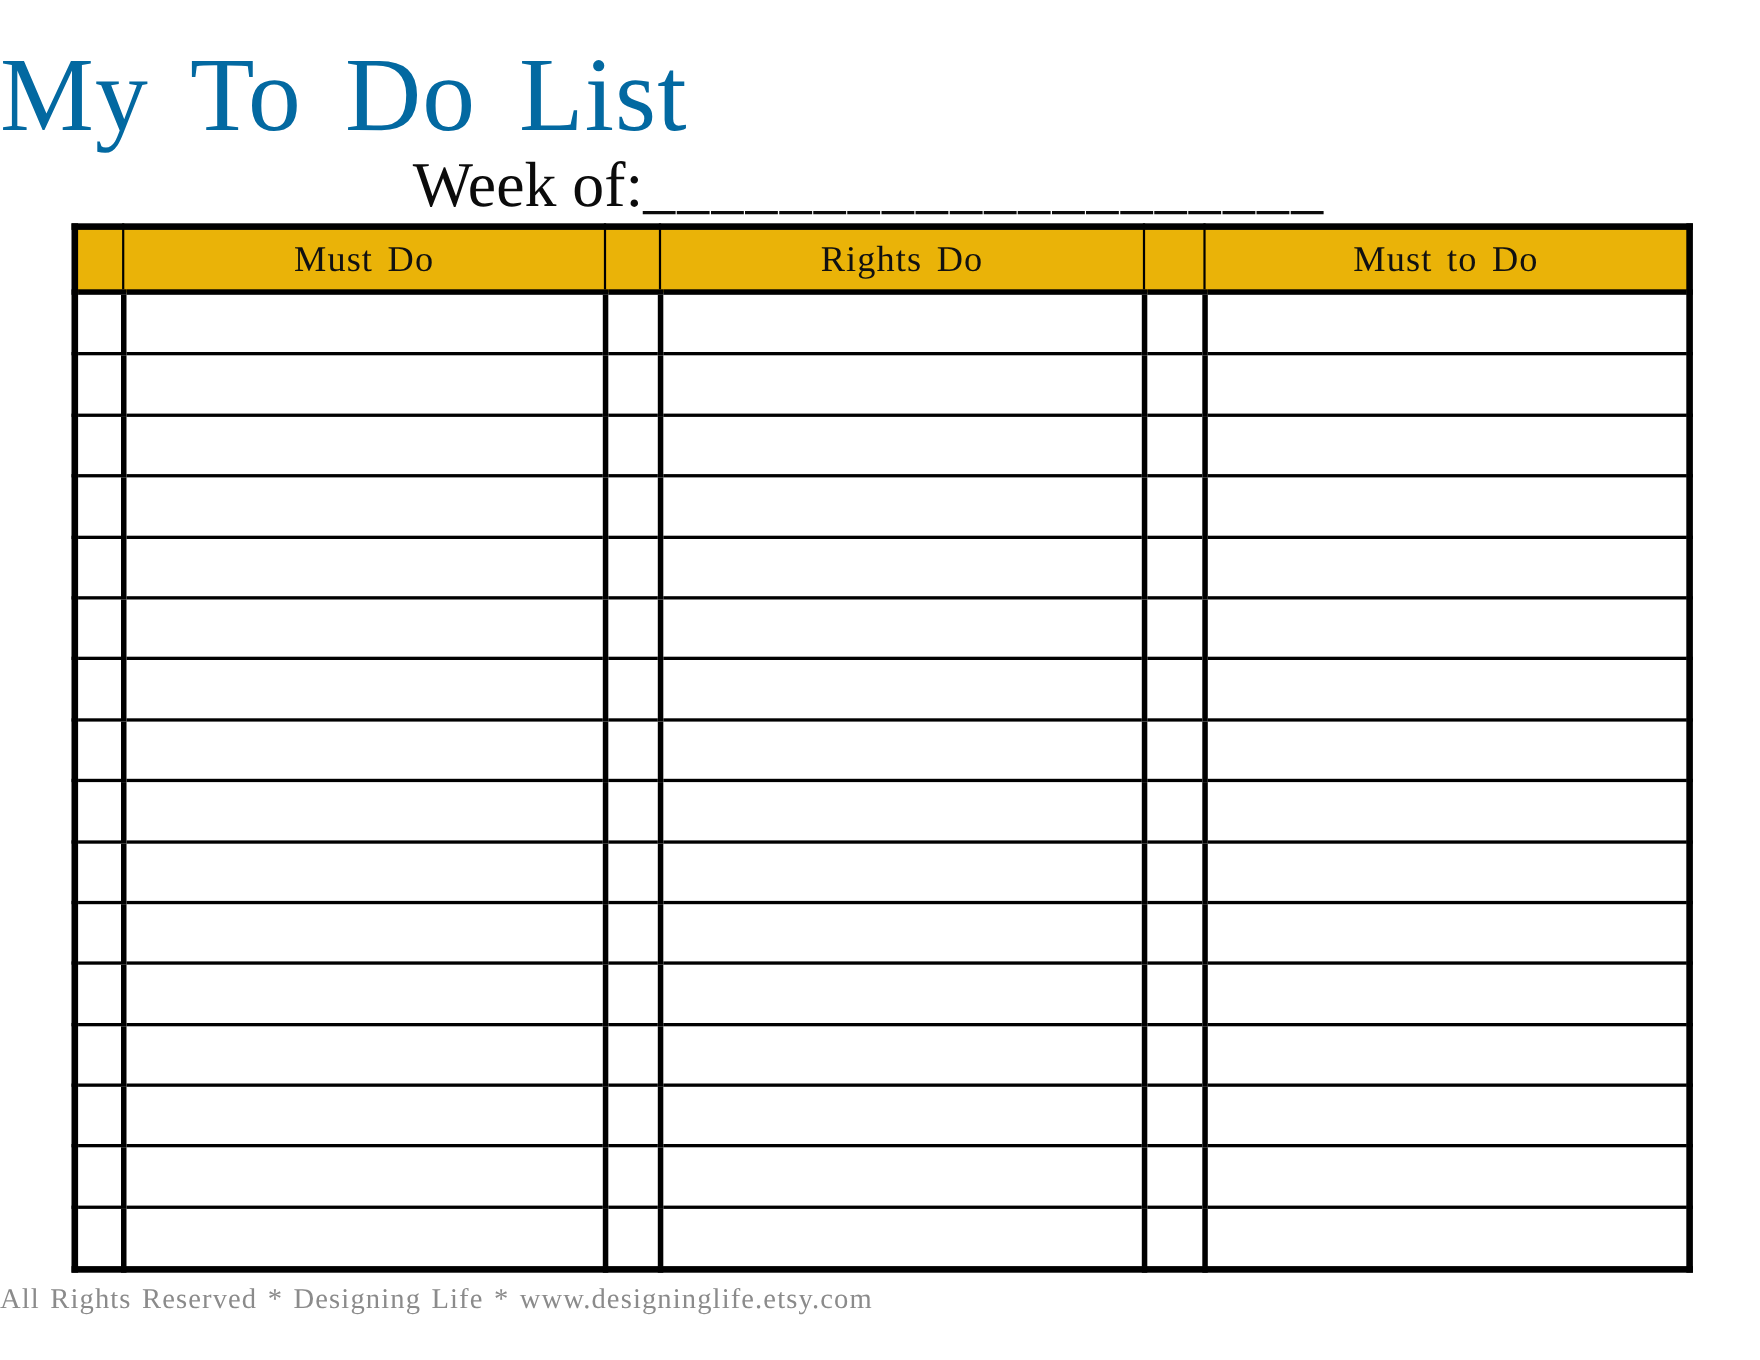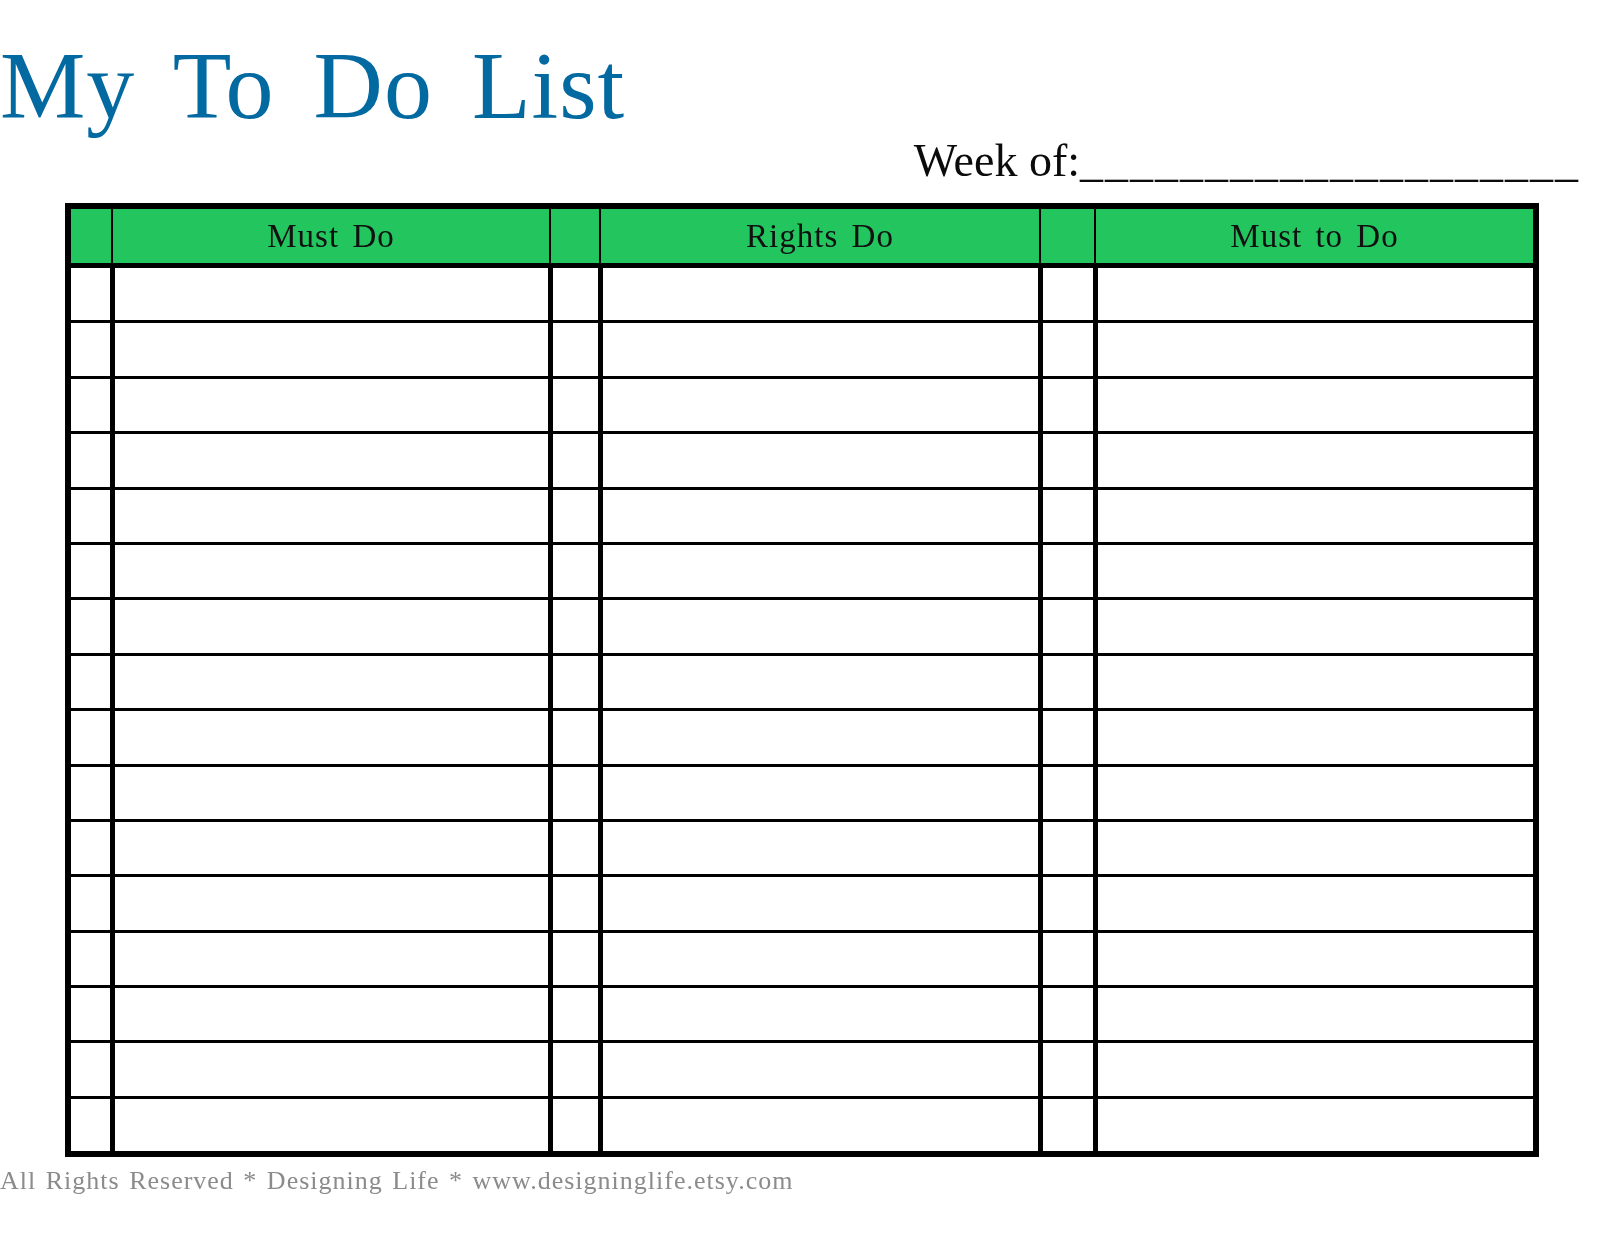--- a/index.html
+++ b/index.html
@@ -27,22 +27,22 @@
     letter-spacing: 1px;
     word-spacing: 14px;
     color: #0369a1;
     white-space: nowrap;
   }
   .week-row {
     position: absolute;
     top: 136px;
     left: 0;
     width: 1580px;
-    text-align: right;
-    font-size: 46px;
+    text-align: center;
+    font-size: 58px;
     line-height: 1.1;
     color: #0b0b0b;
     white-space: nowrap;
   }
   .week-row .blank {
     letter-spacing: 2px;
   }
 
   
   table.todo {
@@ -66,21 +66,21 @@
     border-bottom: 5px solid #000;
     height: 54px;
     padding: 0;
     font-weight: normal;
     font-size: 33px;
     letter-spacing: 1px;
     word-spacing: 4px;
     color: #111111;
     text-align: center;
     vertical-align: middle;
-    background: #22c55e;
+    background: #eab308;
   }
 
   table.todo tbody td {
     border: 3px solid #000;
     border-left-width: 5px;
     border-right-width: 5px;
     height: 52.4px;
     padding: 0;
     background: #ffffff;
   }

